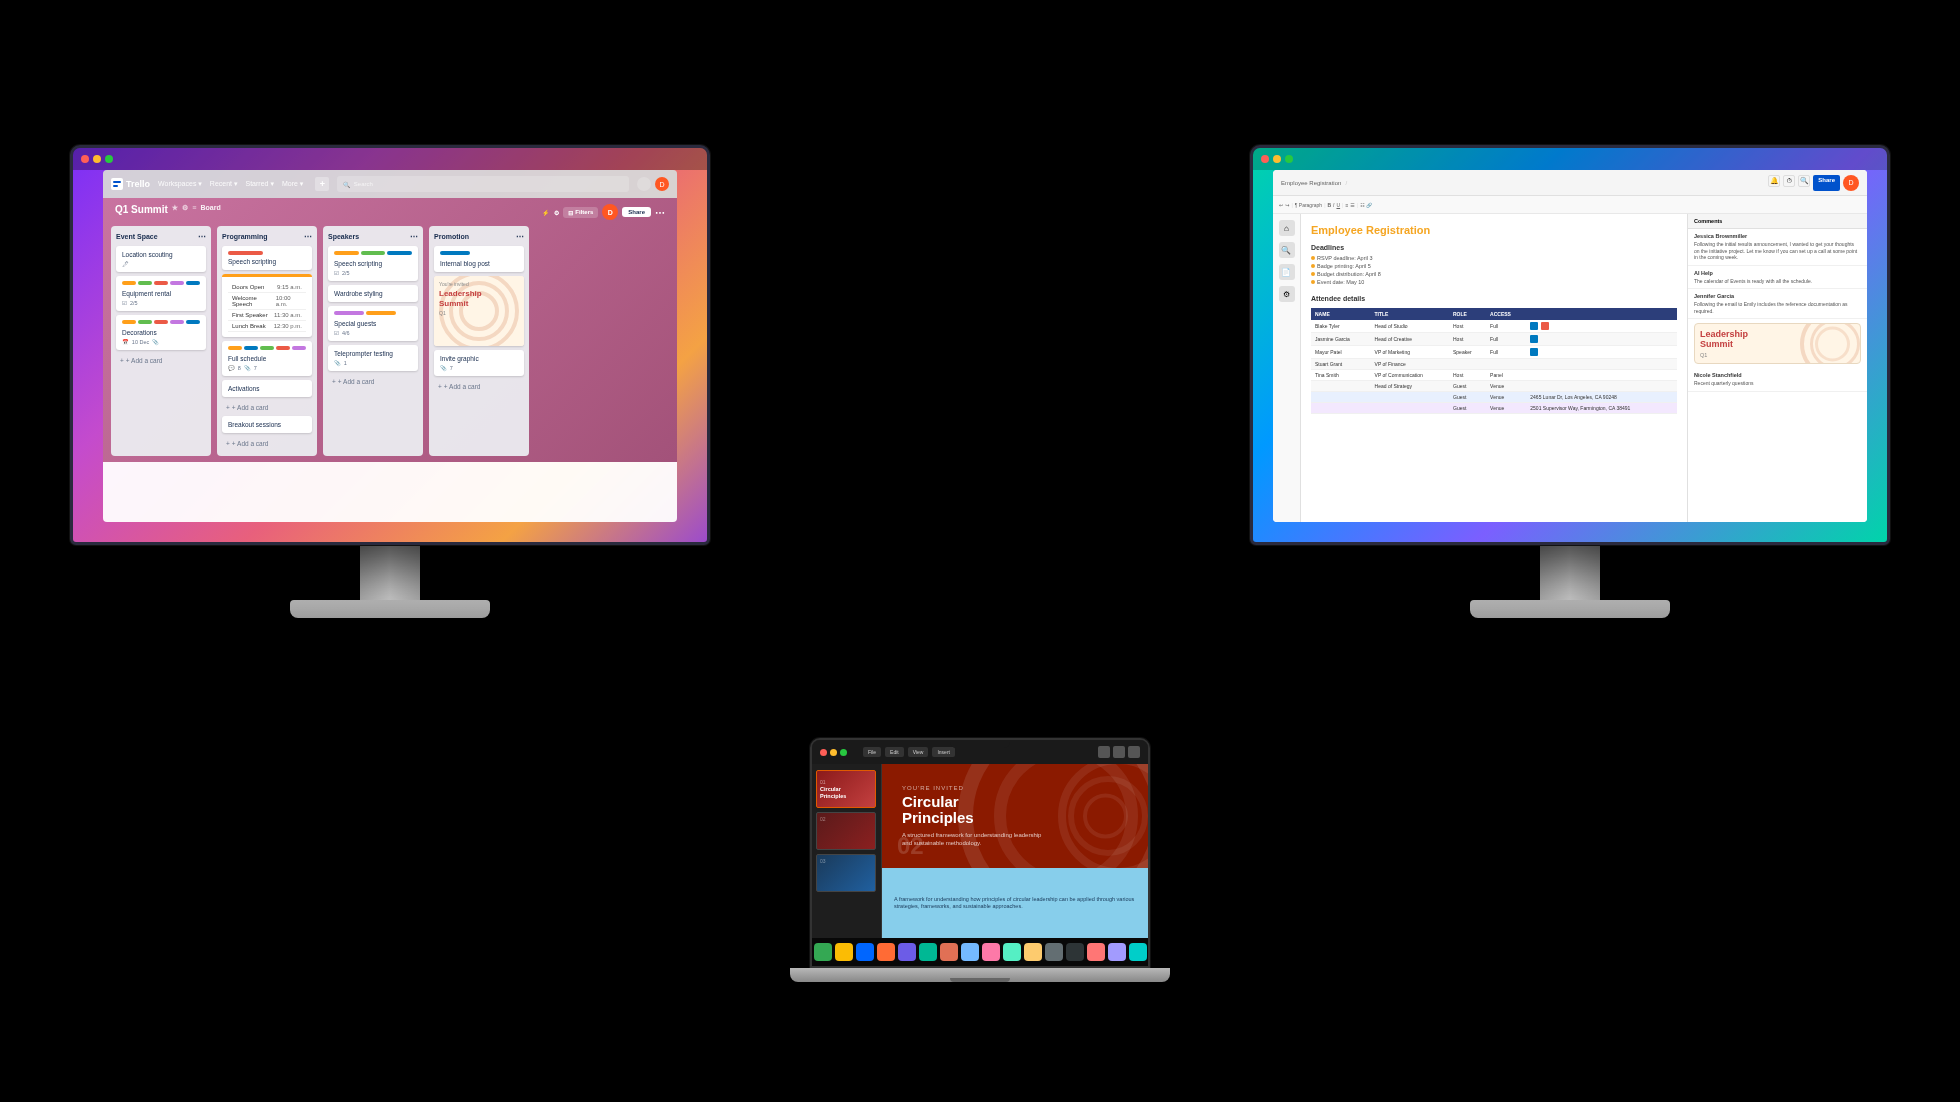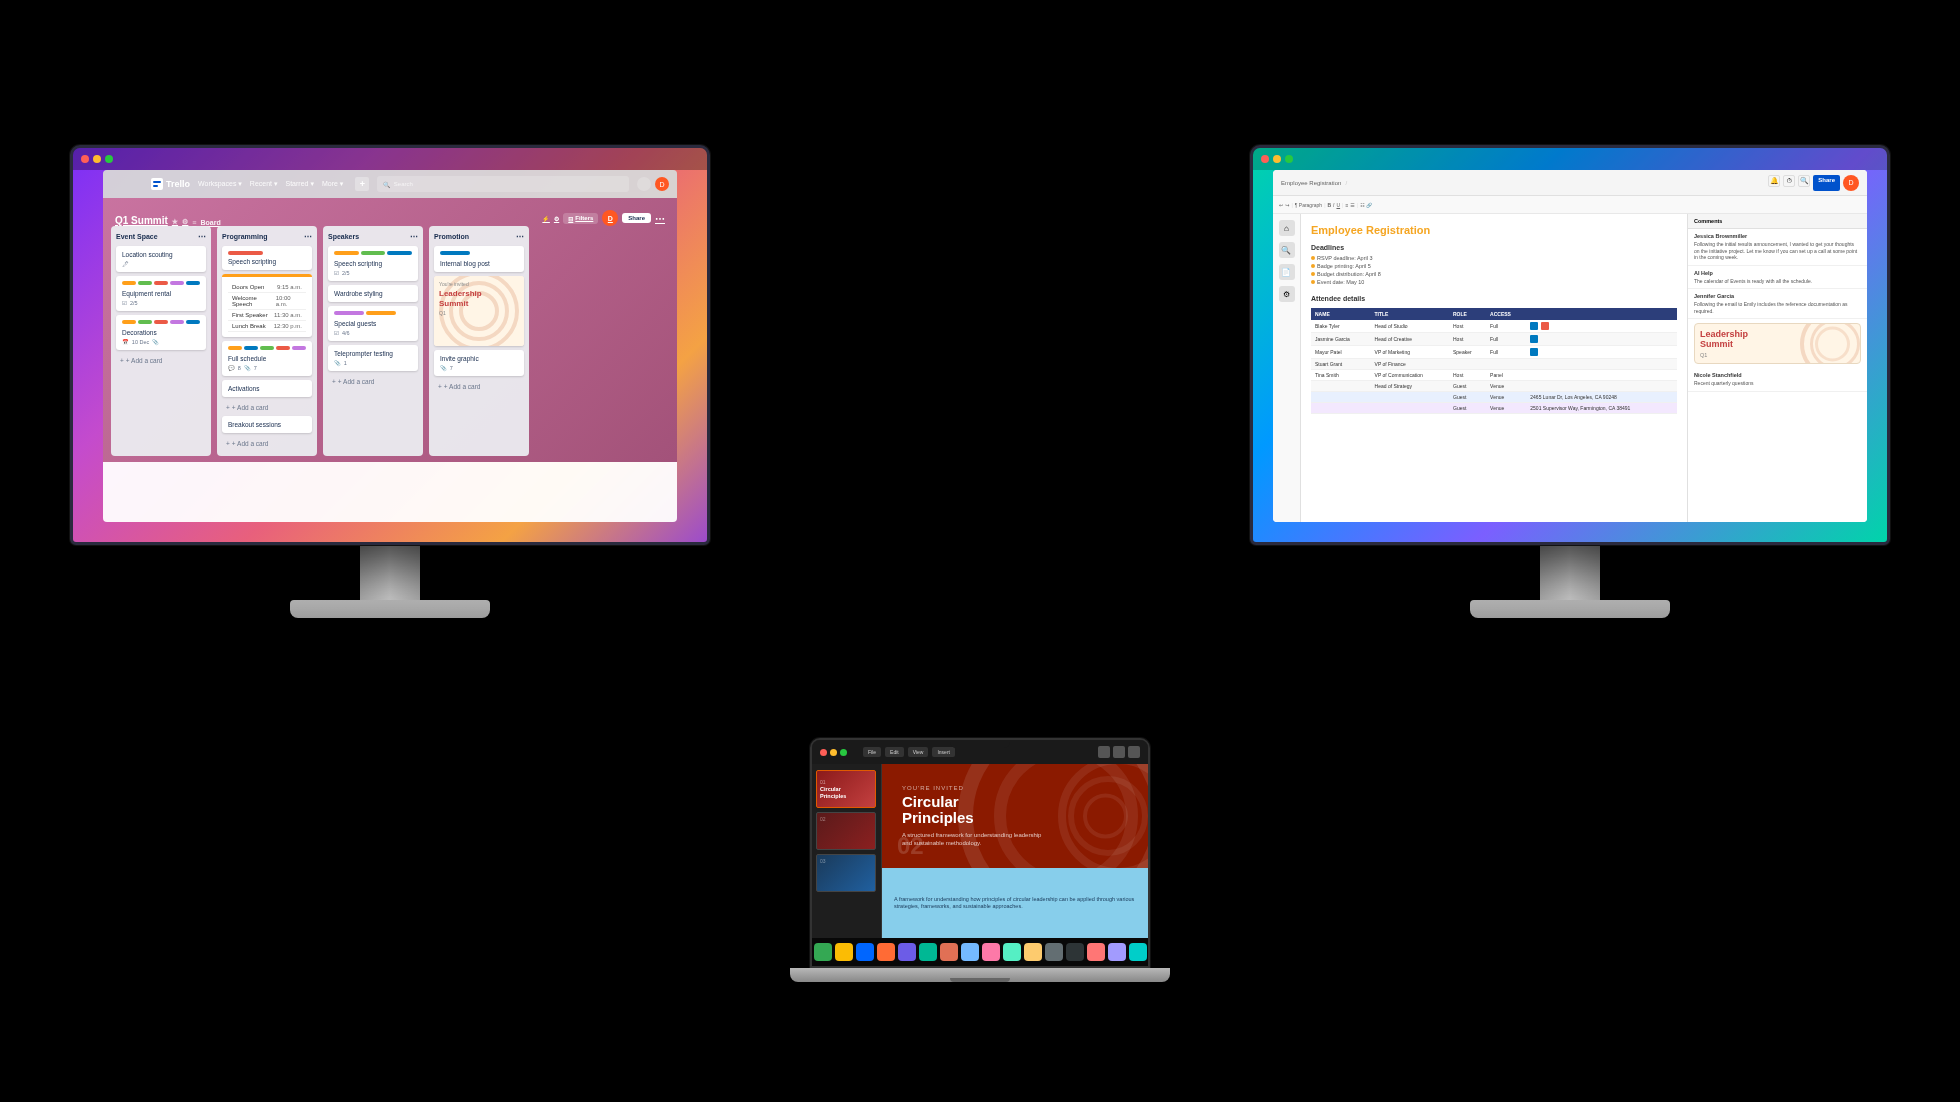--- a/index.html
+++ b/index.html
@@ -192,21 +192,20 @@
       gap: 8px;
     }
 
     .trello-logo {
       color: #fff;
       font-size: 9px;
       font-weight: bold;
       display: flex;
       align-items: center;
       gap: 3px;
-      margin-left: 40px;
     }
 
     .trello-logo-icon {
       width: 12px;
       height: 12px;
       background: #fff;
       border-radius: 2px;
       display: flex;
       flex-direction: column;
       justify-content: space-around;
@@ -247,27 +246,26 @@
     .trello-board-area {
       flex: 1;
       background: linear-gradient(135deg, rgba(180,60,120,0.7), rgba(140,40,90,0.8));
       padding: 6px 8px;
       overflow: hidden;
     }
 
     .board-header {
       height: 22px;
       display: flex;
-      align-items: flex-end;
+      align-items: flex-start;
       padding: 0 4px;
       gap: 4px;
       color: #fff;
       font-size: 8px;
       font-weight: bold;
-      text-decoration: underline;
     }
 
     .board-columns {
       display: flex;
       gap: 6px;
       height: calc(100% - 22px);
       overflow: hidden;
     }
 
     .trello-column {

